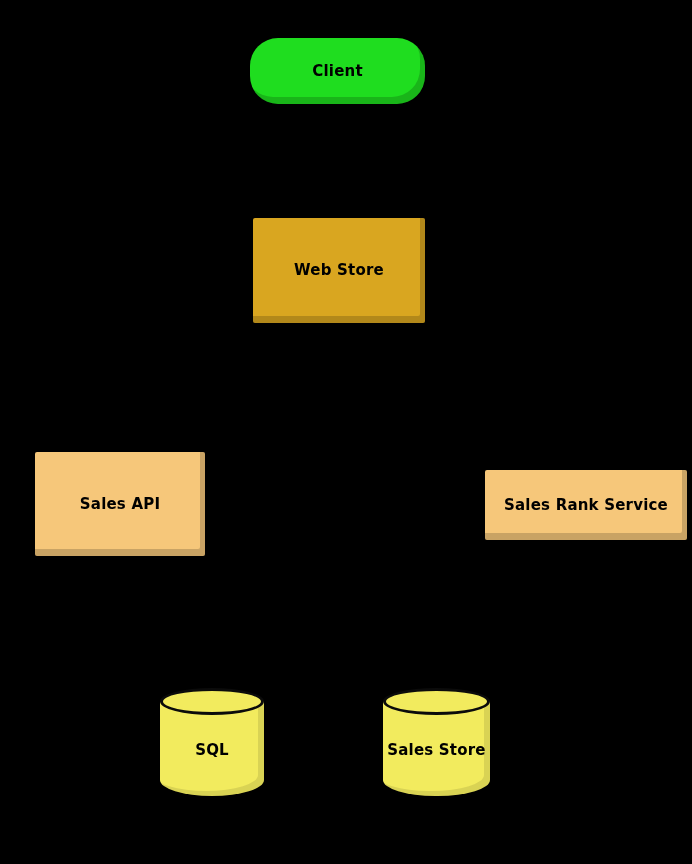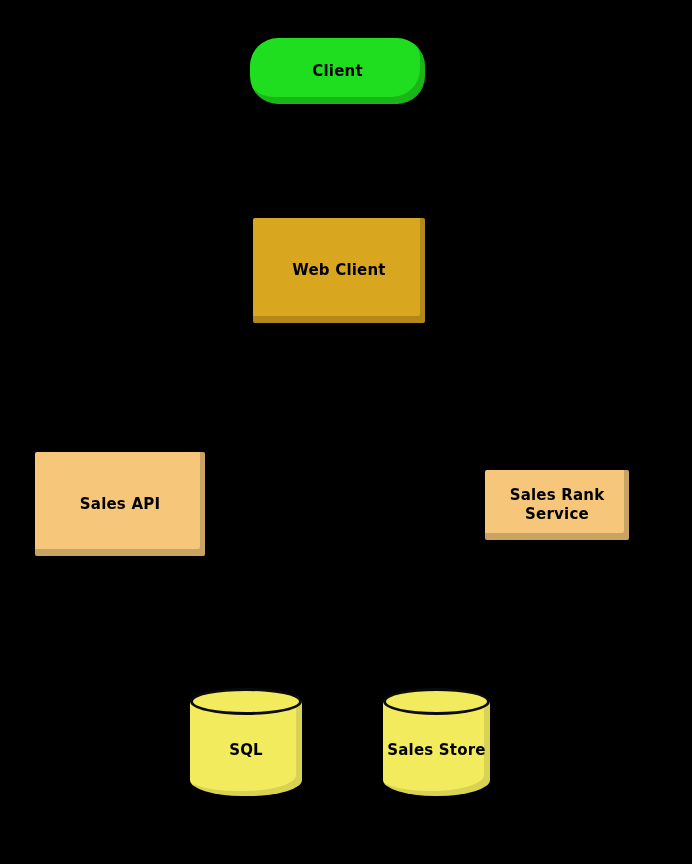--- a/index.html
+++ b/index.html
@@ -36,22 +36,22 @@
   
   .fill-client    { background: #1fdd1f; }
   .fill-webserver { background: #d9a620; }
   .fill-api       { background: #f6c77a; }
 
   
   .pos-client    { left: 250px; top: 38px;  width: 175px; height: 66px; border-radius: 28px; }
   .pos-webserver { left: 253px; top: 218px; width: 172px; height: 105px; }
   .pos-salesapi  { left: 35px;  top: 452px; width: 170px; height: 104px; }
   .pos-readapi   { left: 255px; top: 452px; width: 167px; height: 106px; }
-  .pos-salesrank { left: 485px; top: 470px; width: 144px; height: 70px; }
-  .pos-sql       { left: 190px; top: 688px; width: 112px; height: 108px; }
+  .pos-salesrank { left: 485px; top: 470px; width: 202px; height: 70px; }
+  .pos-sql       { left: 160px; top: 688px; width: 104px; height: 108px; }
   .pos-objstore  { left: 383px; top: 688px; width: 107px; height: 108px; }
 
   
   .cylinder { background: transparent; }
   .cyl-body {
     position: absolute;
     left: 0; right: 0;
     top: 13px; bottom: 0;
     background: #f2eb5e;
     border-radius: 0 0 52px 52px / 0 0 16px 16px;
@@ -77,21 +77,21 @@
 </head>
 <body>
 
 <div class="canvas">
 
   <div class="node box fill-client pos-client">
     <span class="label">Client</span>
   </div>
 
   <div class="node box fill-webserver pos-webserver">
-    <span class="label">Web Client</span>
+    <span class="label">Web Store</span>
   </div>
 
   <div class="node box fill-api pos-salesapi">
     <span class="label">Sales API</span>
   </div>
 
 
   <div class="node box fill-api pos-salesrank">
     <span class="label">Sales Rank Service</span>
   </div>

